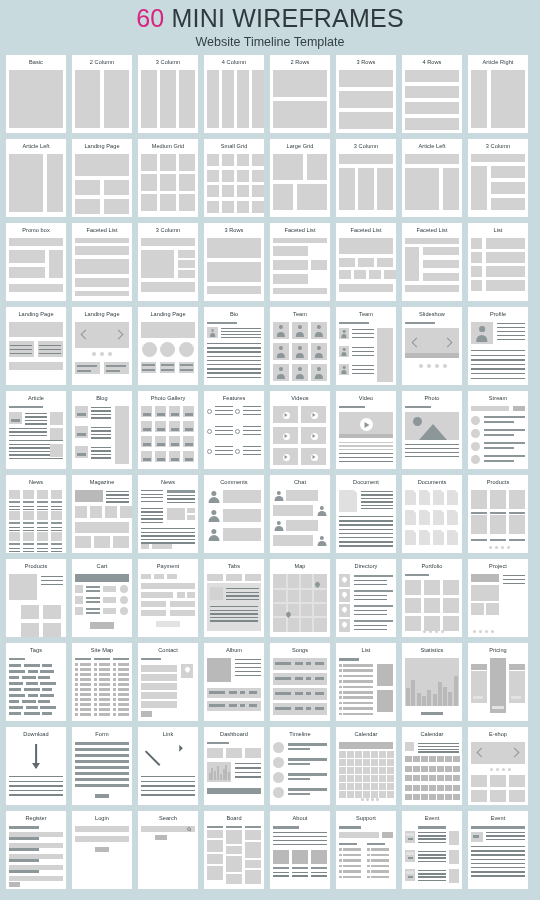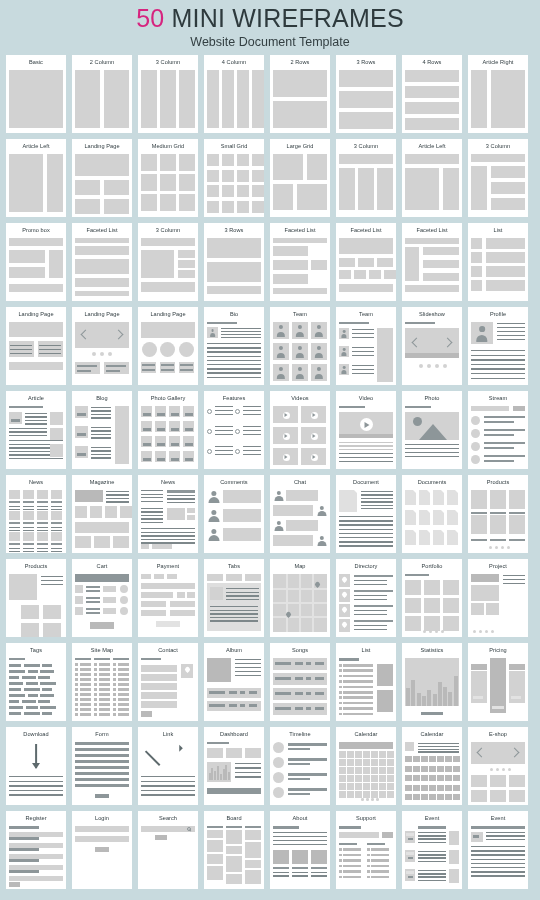--- a/index.html
+++ b/index.html
@@ -107,22 +107,22 @@
   .mag{ position:absolute; border:1.2px solid #8d9699; border-radius:50%; }
   .mag::after{ content:""; position:absolute; right:-1.6px; bottom:-1.2px;
      width:2.4px; height:1.2px; background:#8d9699; transform:rotate(45deg); }
 </style>
 </head>
 <body>
 
 <div id="root">
 
   <div class="header">
-    <div class="title"><span class="num">50</span><span> MINI WIREFRAMES</span></div>
-    <div class="subtitle">Website Document Template</div>
+    <div class="title"><span class="num">60</span><span> MINI WIREFRAMES</span></div>
+    <div class="subtitle">Website Timeline Template</div>
   </div>
 
   <div class="grid" id="grid">
       <div class="card">
         <div class="cap">Basic</div>
         <div class="wf">
           <div class="b" style="left:0px;top:2px;width:54px;height:58px;"></div>
         </div>
       </div>
       <div class="card">

